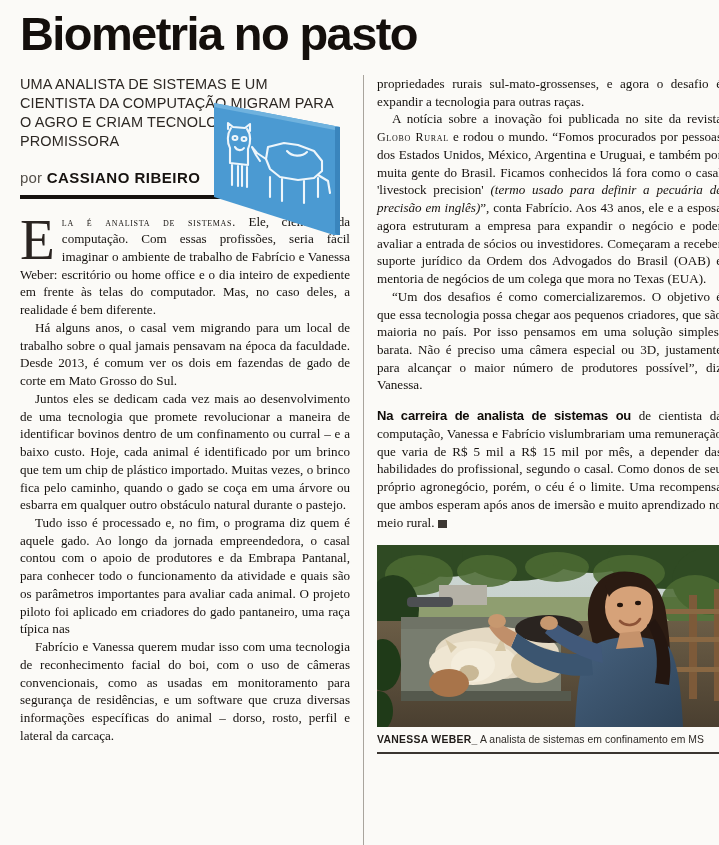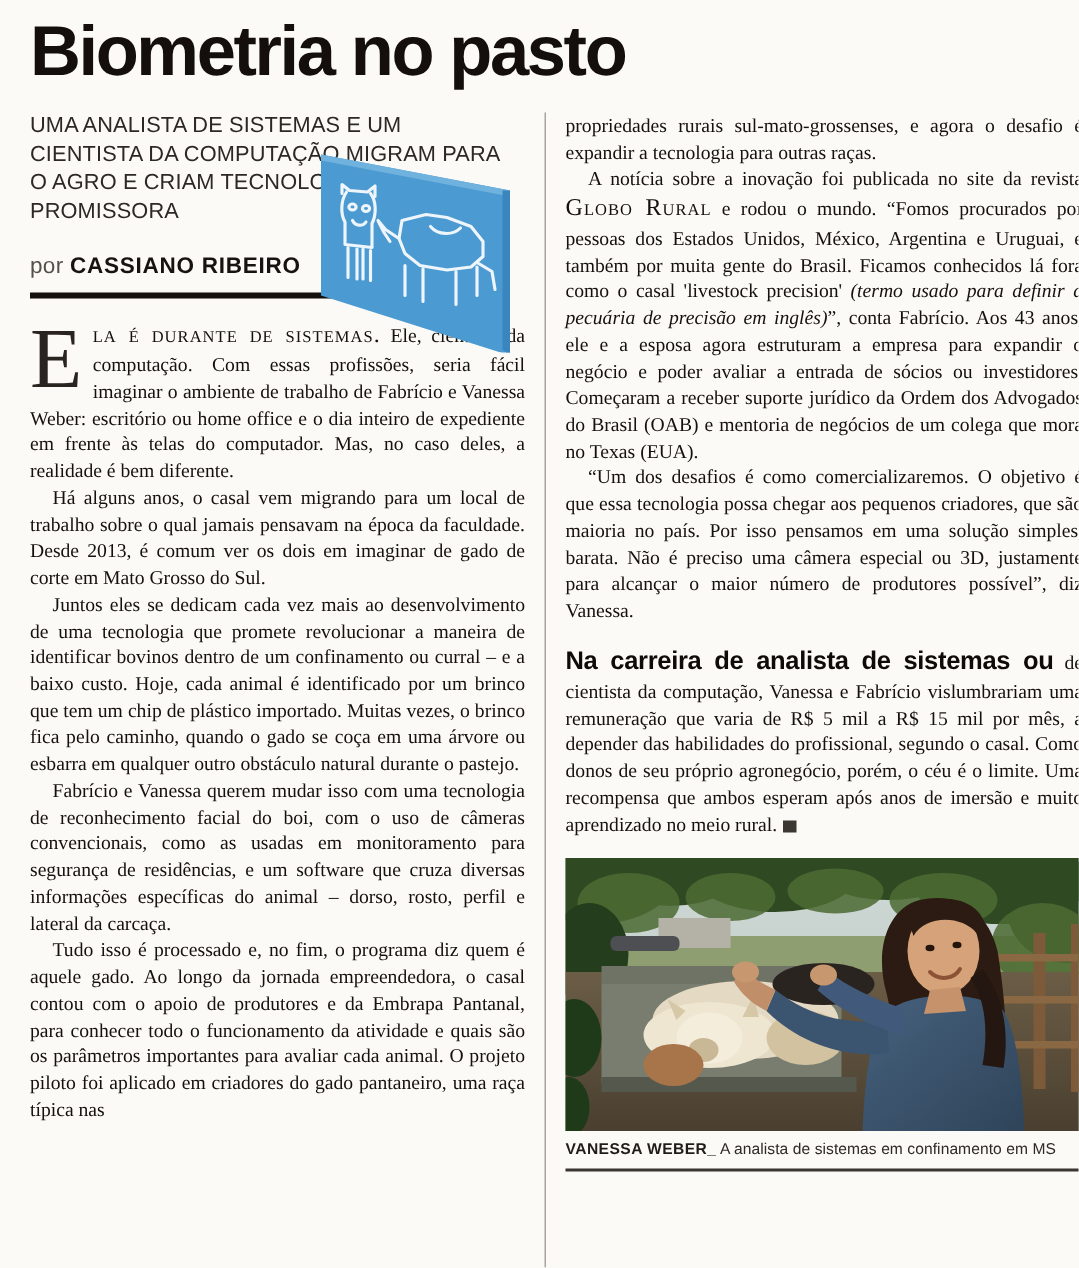--- a/index.html
+++ b/index.html
@@ -110,27 +110,27 @@
     font-family:"Liberation Serif", serif;
     font-size:57px;
     line-height:0.80;
     font-weight:normal;
     margin:4px 7px 0 0;
     color:#2a2421;
   }
   .smallcaps{
     font-variant:small-caps;
     letter-spacing:0.7px;
-    font-size:16px;
+    font-size:12px;
   }
 
   .subhead-run{
     font-family:"Liberation Sans", sans-serif;
     font-weight:bold;
-    font-size:17px;
+    font-size:13px;
     letter-spacing:-0.2px;
     color:#0f0b08;
   }
   .block-gap{height:13px;}
   .endmark{
     display:inline-block;
     width:9px;height:8px;
     background:#3c3733;
     vertical-align:middle;
     margin-left:4px;
@@ -198,26 +198,26 @@
             <path d="M64,74 L55,68 L50,62 L54,70 L58,76"></path>
             <path d="M68,92 L68,112 M80,94 L80,116 M102,96 L102,118 M116,93 L116,112"></path>
             <path d="M116,90 L126,96 L128,108"></path>
             <path d="M85,66 C90,72 100,72 105,67"></path>
           </g>
         </svg>
       </div>
 
       <div class="body-text">
         <p class="first">
-          <span class="dropcap">E</span><span class="smallcaps">la é durante de sistemas.</span> <span>Ele, cientista da computação. Com essas profissões, seria fácil imaginar o ambiente de trabalho de Fabrício e Vanessa Weber: escritório ou home office e o dia inteiro de expediente em frente às telas do computador. Mas, no caso deles, a realidade é bem diferente.</span>
+          <span class="dropcap">E</span><span class="smallcaps">la é analista de sistemas.</span> <span>Ele, cientista da computação. Com essas profissões, seria fácil imaginar o ambiente de trabalho de Fabrício e Vanessa Weber: escritório ou home office e o dia inteiro de expediente em frente às telas do computador. Mas, no caso deles, a realidade é bem diferente.</span>
         </p>
-        <p>Há alguns anos, o casal vem migrando para um local de trabalho sobre o qual jamais pensavam na época da faculdade. Desde 2013, é comum ver os dois em imaginar de gado de corte em Mato Grosso do Sul.</p>
+        <p>Há alguns anos, o casal vem migrando para um local de trabalho sobre o qual jamais pensavam na época da faculdade. Desde 2013, é comum ver os dois em fazendas de gado de corte em Mato Grosso do Sul.</p>
         <p>Juntos eles se dedicam cada vez mais ao desenvolvimento de uma tecnologia que promete revolucionar a maneira de identificar bovinos dentro de um confinamento ou curral – e a baixo custo. Hoje, cada animal é identificado por um brinco  que tem um chip de plástico importado. Muitas vezes, o brinco fica pelo caminho, quando o gado se coça em uma árvore ou esbarra em qualquer outro obstáculo natural durante o pastejo.</p>
+        <p>Tudo isso é processado e, no fim, o programa diz quem é aquele gado. Ao longo da jornada empreendedora, o casal contou com o apoio de produtores e da Embrapa Pantanal, para conhecer todo o funcionamento da atividade e quais são os parâmetros importantes para avaliar cada animal. O projeto piloto foi aplicado em criadores do gado pantaneiro, uma raça típica nas</p>
         <p>Fabrício e Vanessa querem mudar isso com uma tecnologia de reconhecimento facial do boi, com o uso de câmeras convencionais, como as usadas em monitoramento para segurança de residências, e um software que cruza diversas informações específicas do animal – dorso, rosto, perfil e lateral da carcaça.</p>
-        <p>Tudo isso é processado e, no fim, o programa diz quem é aquele gado. Ao longo da jornada empreendedora, o casal contou com o apoio de produtores e da Embrapa Pantanal, para conhecer todo o funcionamento da atividade e quais são os parâmetros importantes para avaliar cada animal. O projeto piloto foi aplicado em criadores do gado pantaneiro, uma raça típica nas</p>
       </div>
     </div>
 
     <div class="rule-v"></div>
 
     <div class="col-right">
       <div class="body-text">
 
         <p class="first">propriedades rurais sul-mato-grossenses, e agora o desafio é expandir a tecnologia para outras raças.</p>
 

